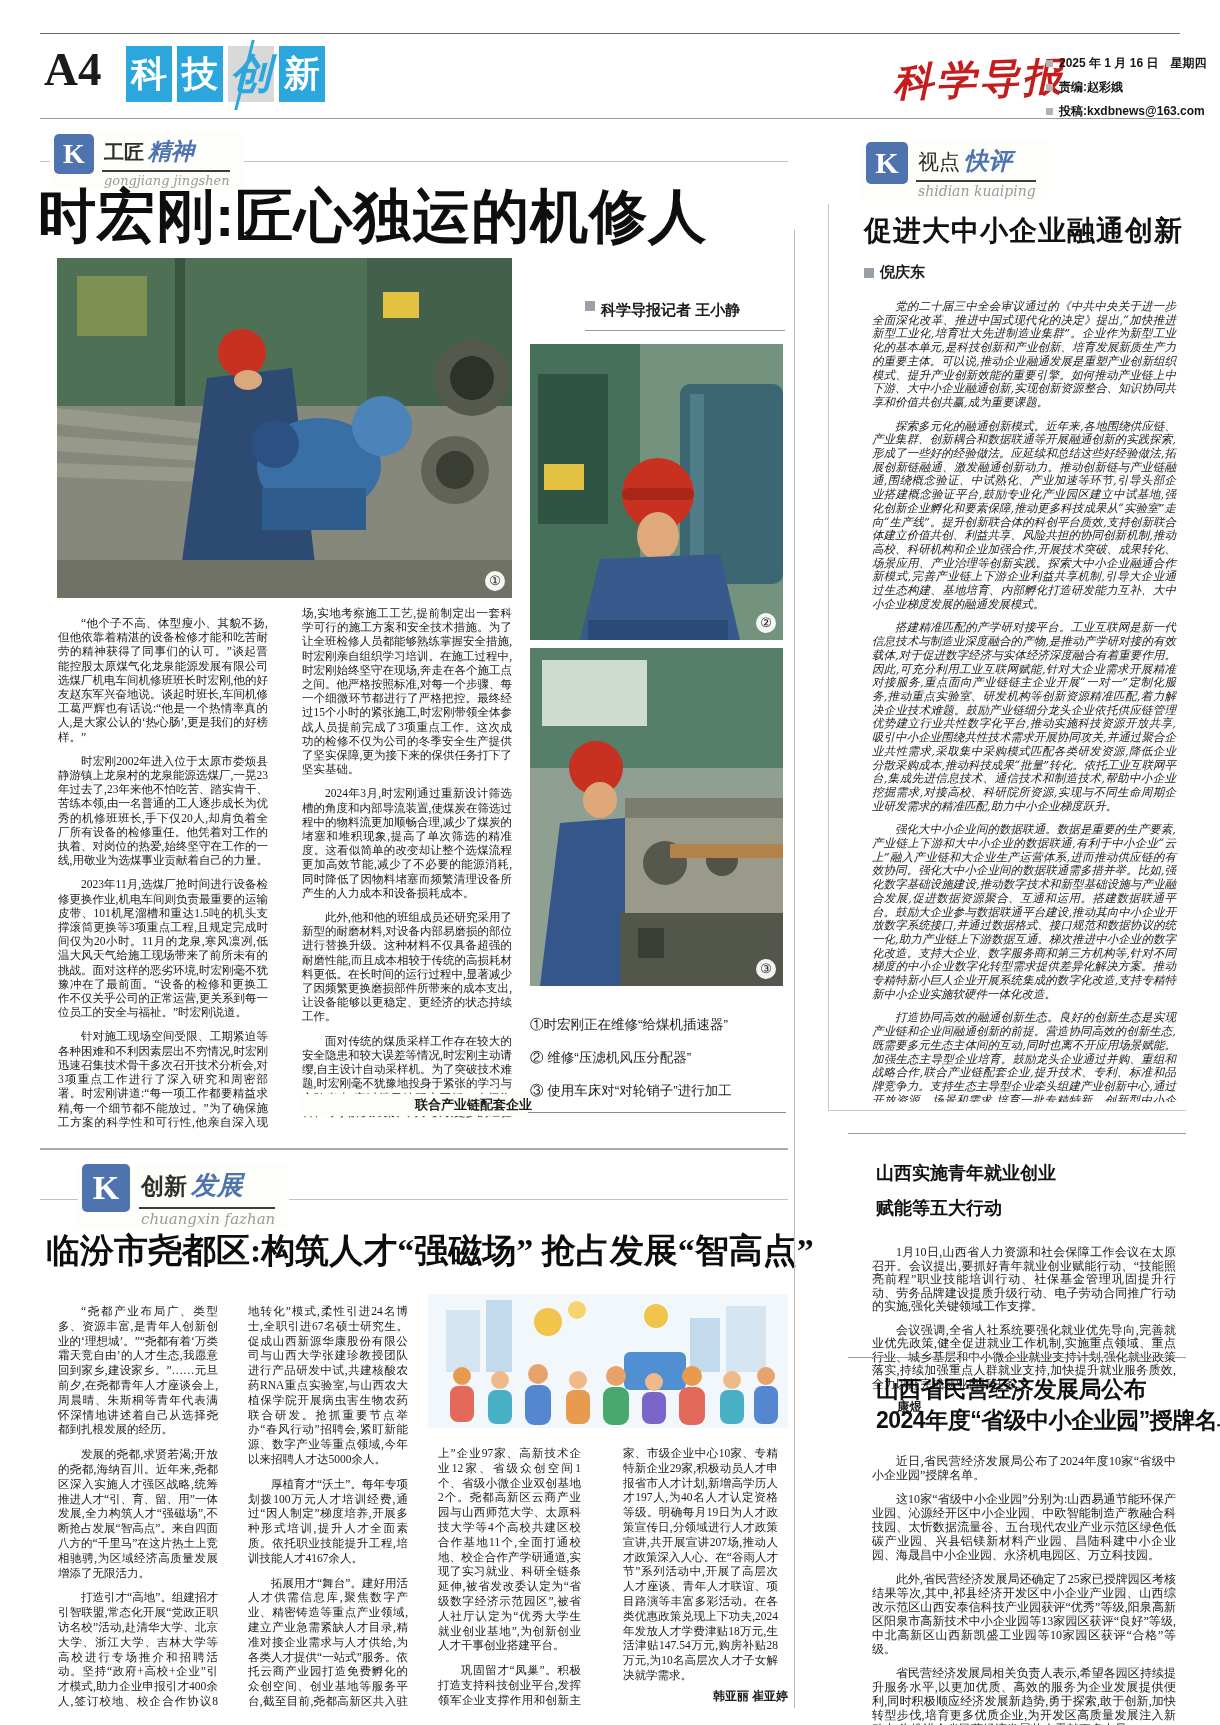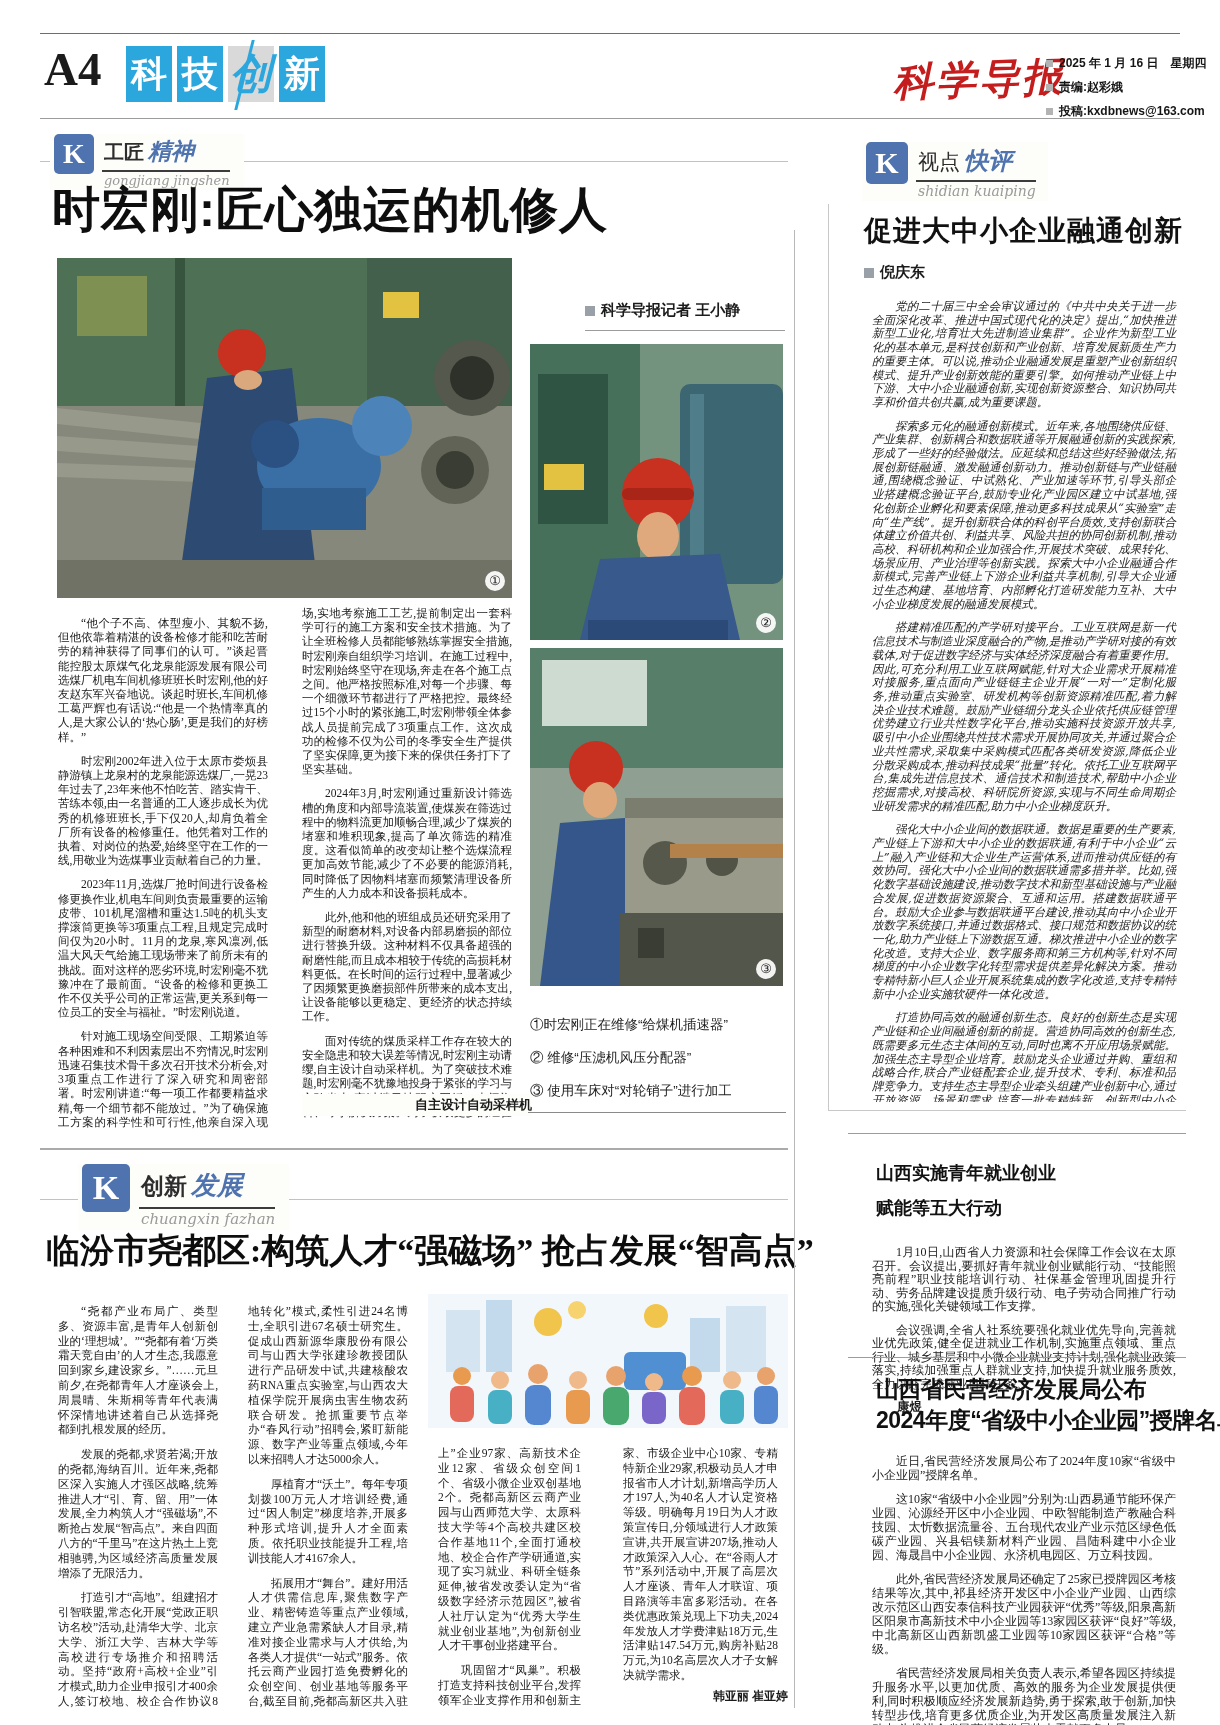--- a/index.html
+++ b/index.html
@@ -76,21 +76,21 @@
       <div style="margin-left:8px;">
         <div style="border-bottom:2px solid #3c3c3c;padding:2px 6px 3px 2px;">
           <span class="hei" style="font-size:20px;font-weight:bold;color:#2d2d2d;">工匠</span>
           <span class="script" style="font-size:23px;">精神</span>
         </div>
         <div class="pinyin" style="font-size:13px;padding:1px 0 0 2px;">gongjiang jingshen</div>
       </div>
     </div>
   </div>
 
-  <div class="abs headline-xl nowrap" style="left:52px;top:178px;font-size:48px;letter-spacing:1px;">时宏刚:匠心独运的机修人</div>
+  <div class="abs headline-xl nowrap" style="left:38px;top:178px;font-size:58px;letter-spacing:1px;">时宏刚:匠心独运的机修人</div>
 
   <div class="photo" style="left:57px;top:258px;width:455px;height:340px;">
     <svg viewBox="0 0 455 340" preserveAspectRatio="none">
       <rect width="455" height="340" fill="#85887a"></rect>
       <rect width="455" height="148" fill="#4e7156"></rect>
       <rect x="118" y="0" width="10" height="148" fill="#37543e"></rect>
       <rect x="310" y="0" width="145" height="148" fill="#42604b"></rect>
       <rect x="326" y="34" width="36" height="26" fill="#e3c242"></rect>
       <rect x="20" y="18" width="70" height="60" fill="#bdb94e" opacity="0.45"></rect>
       <g fill="#97998a">
@@ -107,21 +107,21 @@
       <ellipse cx="191" cy="122" rx="14" ry="10" fill="#d9a87c"></ellipse>
       <ellipse cx="262" cy="208" rx="62" ry="48" fill="#3a6fa5"></ellipse>
       <circle cx="325" cy="168" r="30" fill="#4c84ba"></circle>
       <rect x="205" y="230" width="104" height="42" fill="#2f5d8e"></rect>
       <circle cx="218" cy="186" r="24" fill="#2a5182"></circle>
       <rect y="302" width="455" height="38" fill="#6f7264"></rect>
     </svg>
     <span class="pmark">①</span>
   </div>
 
-  <div class="abs" style="left:585px;top:301px;display:flex;align-items:center;">
+  <div class="abs" style="left:585px;top:301px;display:flex;align-items:flex-start;">
     <span class="sq" style="width:10px;height:10px;background:#9aa0a8;"></span>
     <span class="hei" style="font-size:15px;font-weight:bold;">科学导报记者 王小静</span>
   </div>
   <div class="rule" style="left:585px;top:330px;width:200px;height:1px;"></div>
 
   <div class="photo" style="left:530px;top:344px;width:253px;height:296px;">
     <svg viewBox="0 0 253 296" preserveAspectRatio="none">
       <rect width="253" height="296" fill="#74937e"></rect>
       <rect width="110" height="296" fill="#46705a"></rect>
       <rect x="8" y="30" width="70" height="150" fill="#2f5443"></rect>
@@ -161,21 +161,21 @@
       <p class="para">“他个子不高、体型瘦小、其貌不扬,但他依靠着精湛的设备检修才能和吃苦耐劳的精神获得了同事们的认可。”谈起晋能控股太原煤气化龙泉能源发展有限公司选煤厂机电车间机修班班长时宏刚,他的好友赵东军兴奋地说。谈起时班长,车间机修工葛严辉也有话说:“他是一个热情率真的人,是大家公认的‘热心肠’,更是我们的好榜样。”</p>
       <p class="para">时宏刚2002年进入位于太原市娄烦县静游镇上龙泉村的龙泉能源选煤厂,一晃23年过去了,23年来他不怕吃苦、踏实肯干、苦练本领,由一名普通的工人逐步成长为优秀的机修班班长,手下仅20人,却肩负着全厂所有设备的检修重任。他凭着对工作的执着、对岗位的热爱,始终坚守在工作的一线,用敬业为选煤事业贡献着自己的力量。</p>
       <p class="para">2023年11月,选煤厂抢时间进行设备检修更换作业,机电车间则负责最重要的运输皮带、101机尾溜槽和重达1.5吨的机头支撑滚筒更换等3项重点工程,且规定完成时间仅为20小时。11月的龙泉,寒风凛冽,低温大风天气给施工现场带来了前所未有的挑战。面对这样的恶劣环境,时宏刚毫不犹豫冲在了最前面。“设备的检修和更换工作不仅关乎公司的正常运营,更关系到每一位员工的安全与福祉。”时宏刚说道。</p>
       <p class="para">针对施工现场空间受限、工期紧迫等各种困难和不利因素层出不穷情况,时宏刚迅速召集技术骨干多次召开技术分析会,对3项重点工作进行了深入研究和周密部署。时宏刚讲道:“每一项工作都要精益求精,每一个细节都不能放过。”为了确保施工方案的科学性和可行性,他亲自深入现场,实地考察施工工艺,提前制定出一套科学可行的施工方案和安全技术措施。为了让全班检修人员都能够熟练掌握安全措施,时宏刚亲自组织学习培训。在施工过程中,时宏刚始终坚守在现场,奔走在各个施工点之间。他严格按照标准,对每一个步骤、每一个细微环节都进行了严格把控。最终经过15个小时的紧张施工,时宏刚带领全体参战人员提前完成了3项重点工作。这次成功的检修不仅为公司的冬季安全生产提供了坚实保障,更为接下来的保供任务打下了坚实基础。</p>
       <p class="para">2024年3月,时宏刚通过重新设计筛选槽的角度和内部导流装置,使煤炭在筛选过程中的物料流更加顺畅合理,减少了煤炭的堵塞和堆积现象,提高了单次筛选的精准度。这看似简单的改变却让整个选煤流程更加高效节能,减少了不必要的能源消耗,同时降低了因物料堵塞而频繁清理设备所产生的人力成本和设备损耗成本。</p>
       <p class="para">此外,他和他的班组成员还研究采用了新型的耐磨材料,对设备内部易磨损的部位进行替换升级。这种材料不仅具备超强的耐磨性能,而且成本相较于传统的高损耗材料更低。在长时间的运行过程中,显著减少了因频繁更换磨损部件所带来的成本支出,让设备能够以更稳定、更经济的状态持续工作。</p>
       <p class="para">面对传统的煤质采样工作存在较大的安全隐患和较大误差等情况,时宏刚主动请缨,自主设计自动采样机。为了突破技术难题,时宏刚毫不犹豫地投身于紧张的学习与实验当中,夜以继日地研究图纸、查阅资料、寻求解决方案。为了获取更多的经验和技术支持,他利用周末的时间自费前往兄弟单位取经学习。在一次次失败中,他反复分析问题,总结经验教训,不断地进行改进和优化,在那段时间里,中午不休息、工作到深夜成为时宏刚的工作常态。他的身影在现场忙碌穿梭,每一次的尝试都凝聚着他的智慧和汗水。终于,在历时两个月之后,他从制图、测量、制作、试运转等多项工艺实验中找到了“完美”。随后,由时宏刚牵头完成的两套自制自动采样机正式投入生产运行,解决了人工采样过程中出现的频次不稳、数量不稳、皮带运行中采样安全隐患大等问题,不仅实现了预期效果,更为该厂节省采购资金5万余元。</p>
     </div>
 
   <div class="abs" style="left:302px;top:1094px;width:222px;text-align:right;font-weight:bold;font-size:13px;
-       background:#fdfdfa;padding:2px 0 2px 8px;">自主设计自动采样机</div>
+       background:#fdfdfa;padding:2px 0 2px 8px;">联合产业链配套企业</div>
 
   <div class="abs" style="left:530px;top:1016px;width:256px;">
       <p class="cap">①时宏刚正在维修“给煤机插速器”</p>
       <p class="cap">② 维修“压滤机风压分配器”</p>
       <p class="cap">③ 使用车床对“对轮销子”进行加工</p>
     </div>
   <div class="rule" style="left:528px;top:1112px;width:258px;height:1px;background:#8a8a8a;"></div>
 
   <div class="rule" style="left:40px;top:1148px;width:748px;height:2px;background:#ababab;"></div>
 

